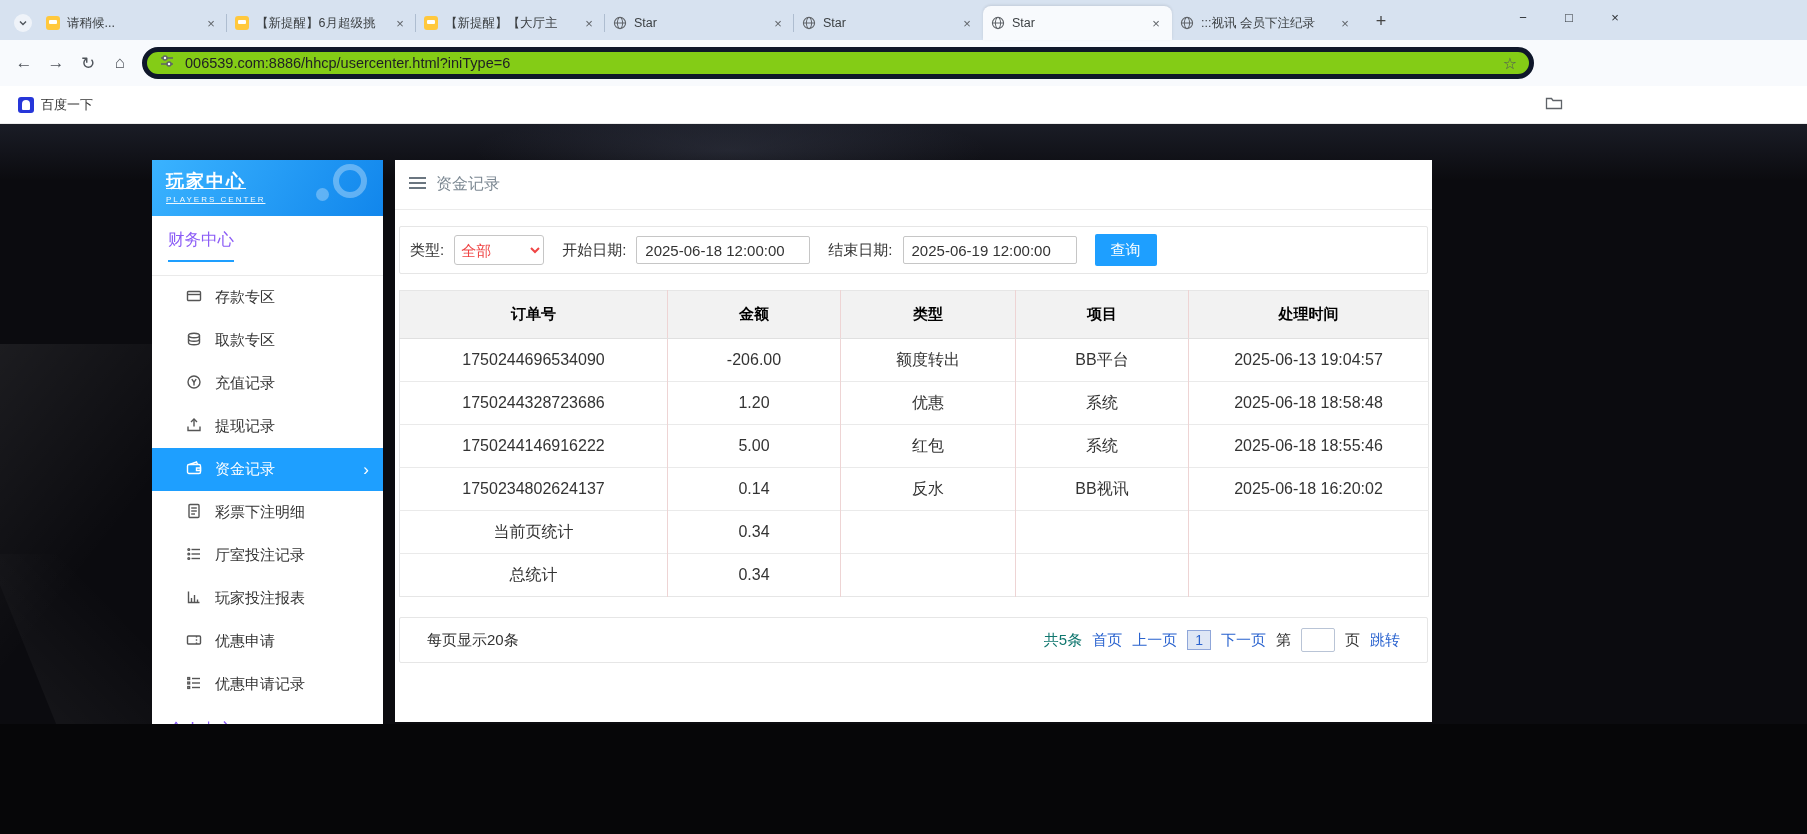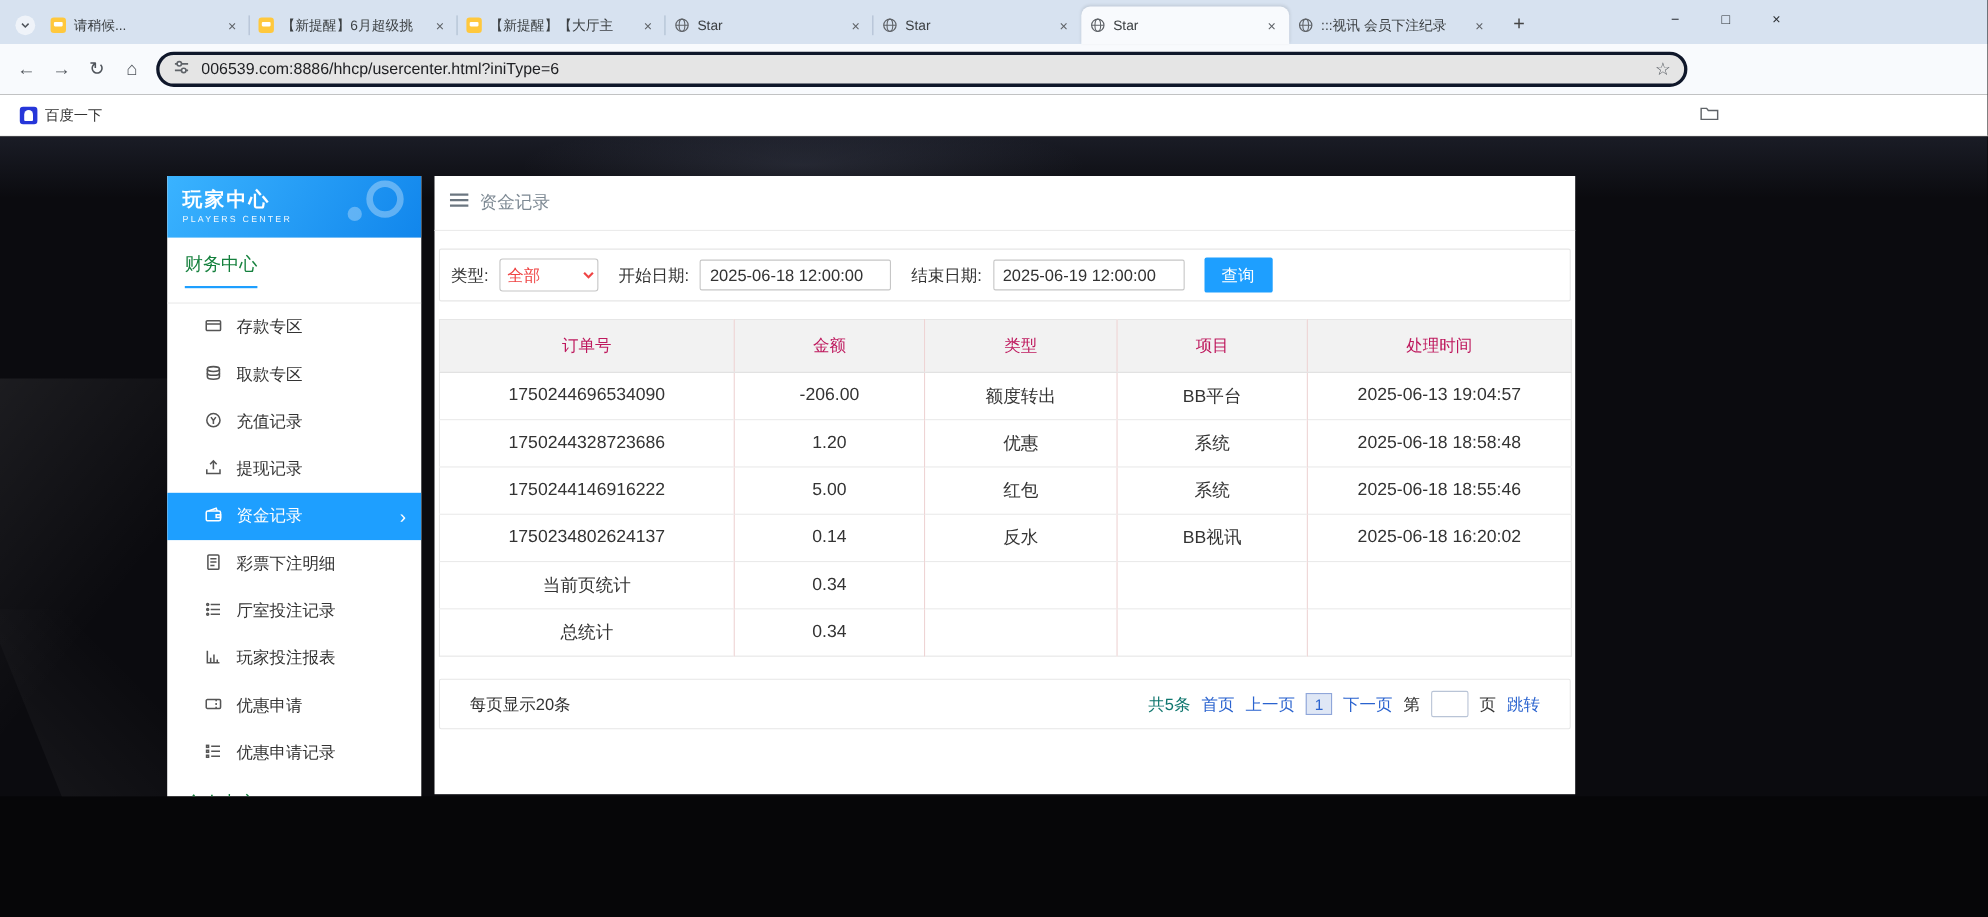--- a/index.html
+++ b/index.html
@@ -26,21 +26,21 @@
     background:#fff; border-radius:1px; }
   .newtab-btn { width:28px; height:28px; margin:0 0 5px 6px; display:flex; align-items:center;
     justify-content:center; font-size:18px; color:#444; border-radius:50%; }
   .win-controls { position:absolute; left:1500px; top:0; height:34px; display:flex; }
   .win-btn { width:46px; height:34px; display:flex; align-items:center; justify-content:center;
     font-size:13px; color:#2b2f33; }
 
   .navbar { height:46px; background:#f8fafd; display:flex; align-items:center; padding:0 8px; }
   .nav-btn { width:32px; height:32px; display:flex; align-items:center; justify-content:center;
     font-size:17px; color:#4f545b; border-radius:50%; }
-  .addr { width:1392px; height:32px; margin-left:6px; background:#e5e5e5; border:3px solid #0f172a;
+  .addr { width:1392px; height:32px; margin-left:6px; background:#84cc16; border:5px solid #0f172a;
     border-radius:16px; display:flex; align-items:center; padding:0 12px; gap:10px; }
   .url-text { flex:1; font-size:14.5px; color:#202124; white-space:nowrap; overflow:hidden; }
   .addr-star { font-size:16px; color:#4f545b; }
 
   .bookmarksbar { height:38px; background:#fff; display:flex; align-items:center;
     padding:0 10px; position:relative; border-bottom:1px solid #ececec; }
   .bm-item { display:flex; align-items:center; gap:7px; font-size:13px; color:#333;
     padding:4px 8px; border-radius:6px; }
   .bm-fav { width:16px; height:16px; border-radius:3px; background:#2636d9; position:relative; }
   .bm-fav::after { content:""; position:absolute; left:4px; top:3px; width:8px; height:10px;
@@ -57,28 +57,28 @@
     background:linear-gradient(115deg, rgba(255,255,255,.07), rgba(255,255,255,0) 55%);
     transform:skewX(-18deg); }
   .streak-b { position:absolute; left:40px; top:430px; width:230px; height:260px;
     background:linear-gradient(60deg, rgba(255,255,255,.05), rgba(255,255,255,0) 60%);
     transform:skewX(22deg); }
 
   
   .sidebar { position:absolute; left:152px; top:36px; width:231px; height:564px;
     background:#fff; overflow:hidden; }
   .sb-header { height:56px; background:linear-gradient(120deg,#3ab3ff 0%,#1186ec 100%);
-    color:#fff; padding:9px 14px; position:relative; overflow:hidden; }
+    color:#fff; padding:9px 14px; position:relative; overflow:hidden;text-decoration:underline; }
   .sb-title { font-size:18px; font-weight:bold; letter-spacing:2px; }
   .sb-sub { font-size:8px; letter-spacing:2px; opacity:.92; margin-top:2px; }
   .deco1 { position:absolute; right:16px; top:4px; width:34px; height:34px;
     border:6px solid rgba(255,255,255,.32); border-radius:50%; }
   .deco2 { position:absolute; right:54px; top:28px; width:13px; height:13px;
     background:rgba(255,255,255,.30); border-radius:50%; }
-  .sb-section { padding:13px 16px 14px; font-size:16.5px; color:#15803d;
+  .sb-section { padding:13px 16px 14px; font-size:16.5px; color:#8b5cf6;
     border-bottom:1px solid #eaeaea; }
   .sb-section span { display:inline-block; padding-bottom:9px; border-bottom:2px solid #1e9fff;
     margin-bottom:-1px; }
   .sb-item { height:43px; display:flex; align-items:center; gap:13px; padding-left:34px;
     font-size:15px; color:#333; cursor:pointer; position:relative; }
   .sb-item svg { stroke:#555; }
   .sb-item.active { background:#1e9fff; color:#fff; }
   .sb-item.active svg { stroke:#fff; }
   .sb-chevron { position:absolute; right:14px; font-size:17px; color:#fff; }
 
@@ -93,22 +93,22 @@
     font-family:"Liberation Sans","DejaVu Sans",sans-serif; }
   .filterbox input[type=text] { height:28px; width:174px; font-size:15px; border:1px solid #c6c6c6;
     border-radius:2px; color:#333; padding:0 8px;
     font-family:"Liberation Sans","DejaVu Sans",sans-serif; }
   .query-btn { height:32px; padding:0 16px; margin-left:8px; background:#1e9fff; color:#fff;
     border:none; border-radius:2px; font-size:15px; cursor:pointer;
     font-family:"Liberation Sans","DejaVu Sans",sans-serif; }
 
   table.fund { margin:16px 4px 0; width:1029px; border-collapse:collapse;
     border:1px solid #e6e6e6; table-layout:fixed; }
-  table.fund th { height:48px; background:#f2f2f2; font-size:15px; font-weight:normal;
-    color:#be185d; border-bottom:1px solid #e0e0e0; }
+  table.fund th { height:48px; background:#f2f2f2; font-size:15px; font-weight:bold;
+    color:#000000; border-bottom:1px solid #e0e0e0; }
   table.fund td { height:43px; text-align:center; font-size:16px; color:#333; }
   table.fund th:not(:first-child), table.fund td:not(:first-child) {
     border-left:1px solid #eed4d4; }
   table.fund tbody tr + tr td { border-top:1px solid #eaeaea; }
   table.fund th { text-align:center; }
 
   .pagebar { margin:20px 4px 0; border:1px solid #e6e6e6; border-radius:2px; height:46px;
     display:flex; align-items:center; padding:0 27px; font-size:15px; color:#333; }
   .pg-right { margin-left:auto; display:flex; align-items:center; gap:10px; }
   .pg-link { color:#2a63cf; cursor:pointer; }

